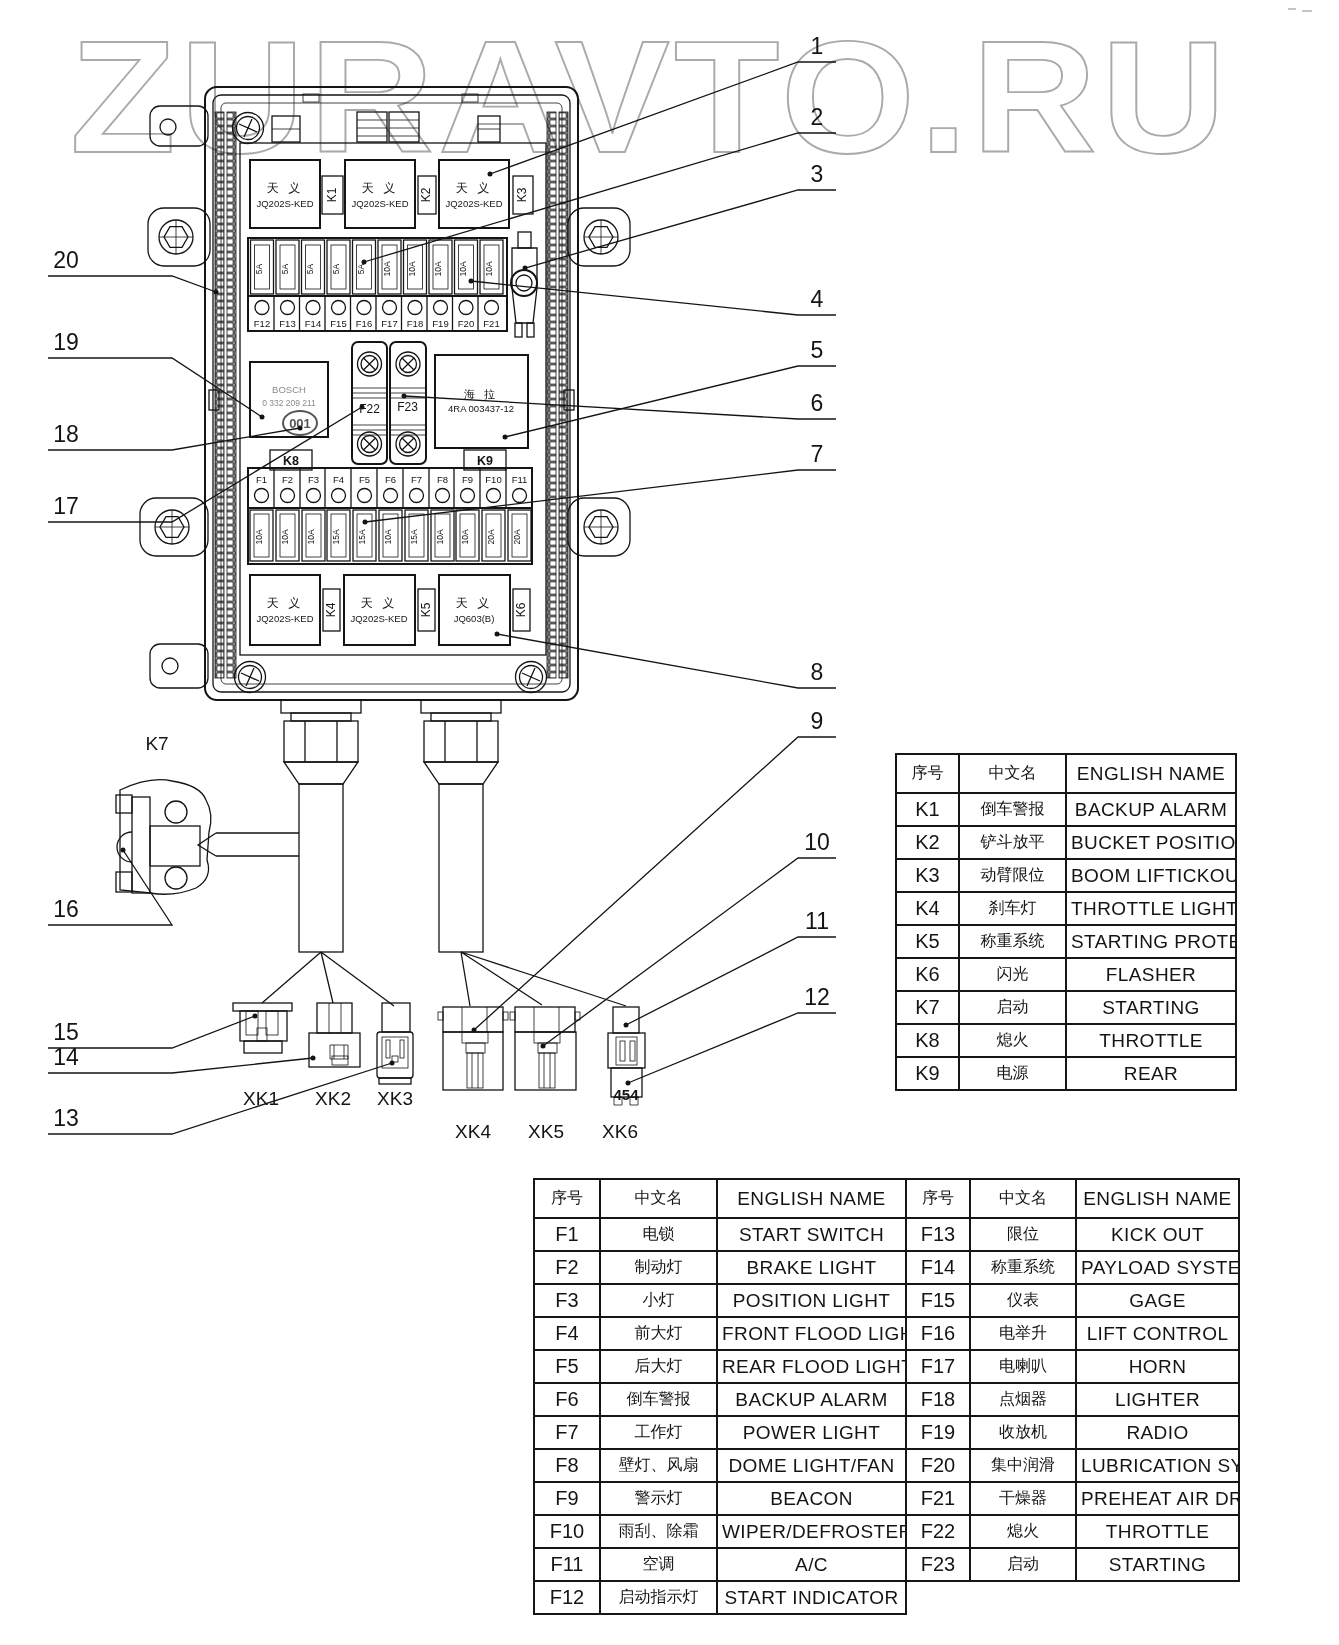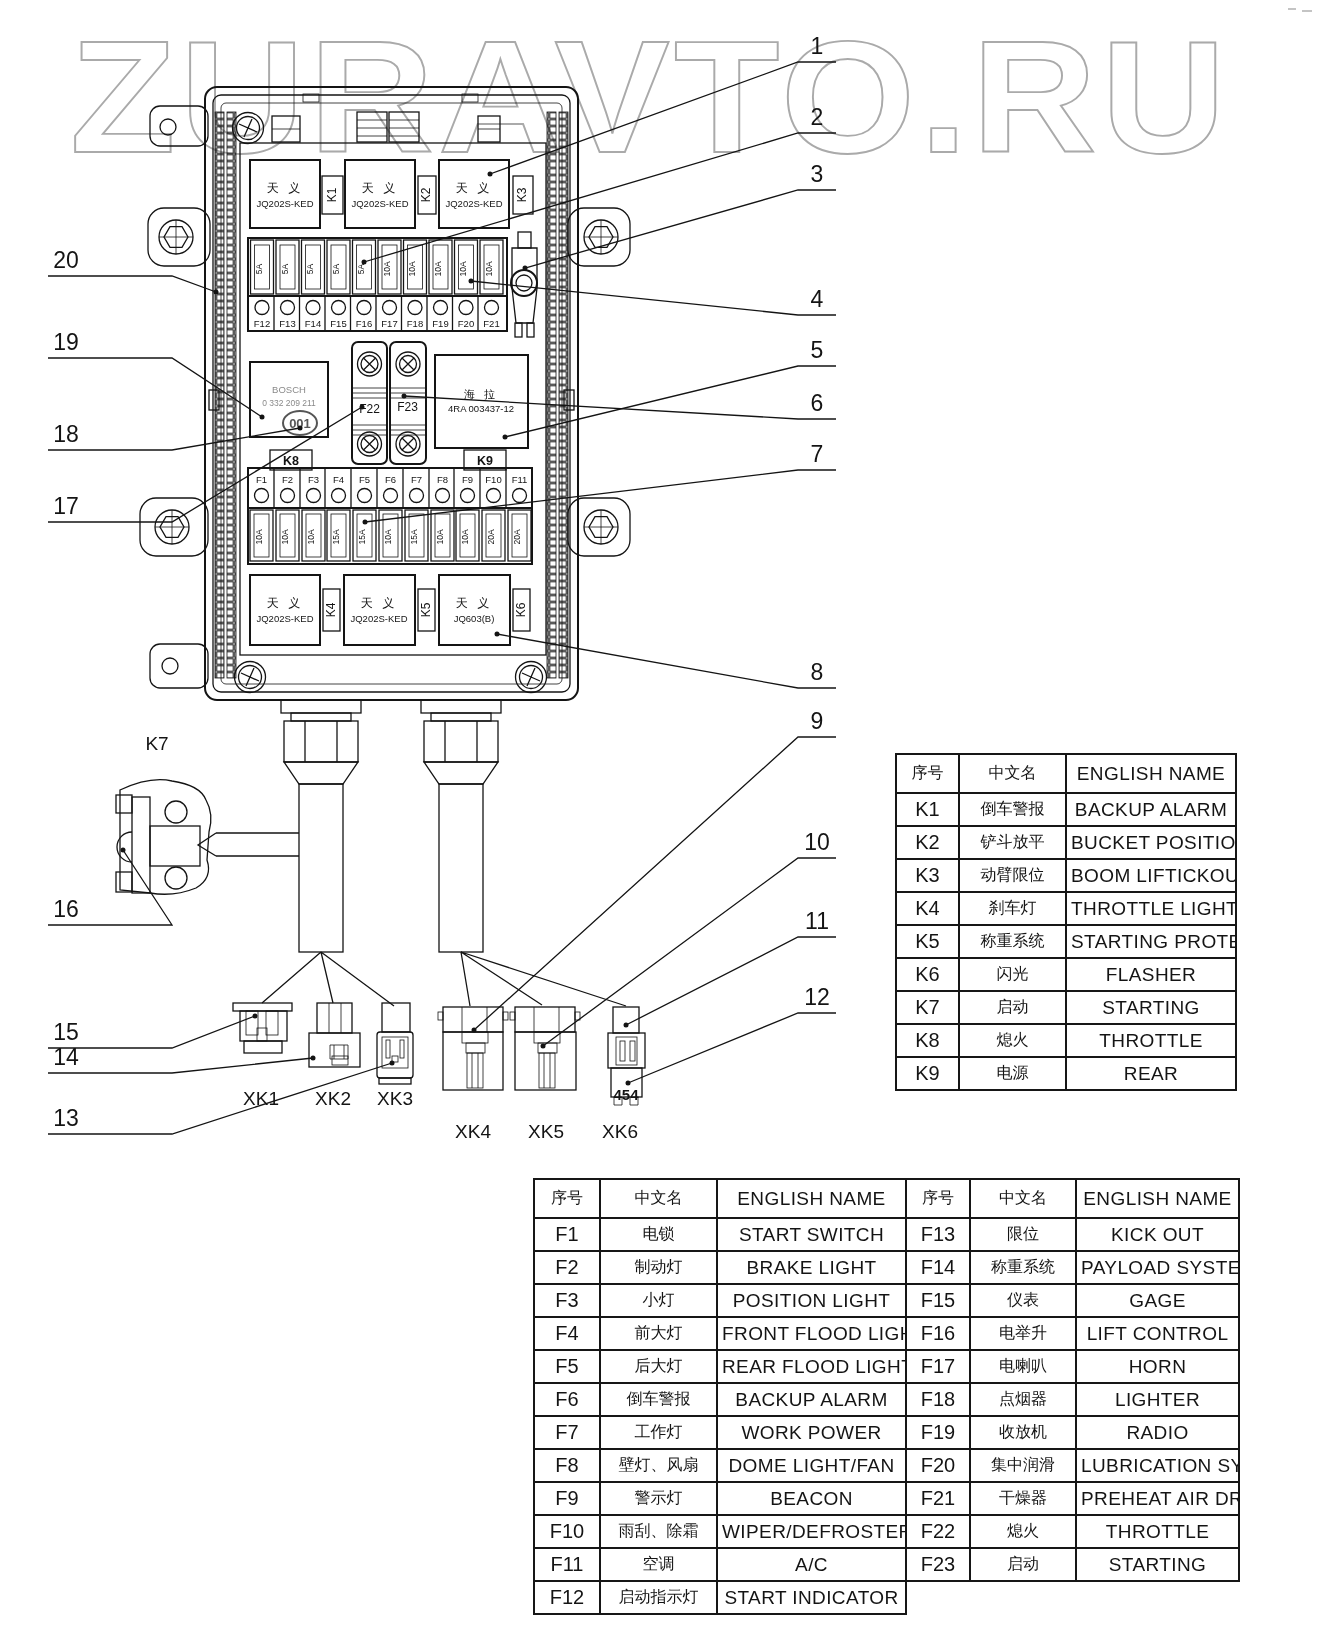--- a/index.html
+++ b/index.html
@@ -622,21 +622,21 @@
           <td class="c2">REAR FLOOD LIGHT</td>
         </tr>
         <tr>
           <td class="c0">F6</td>
           <td class="c1">倒车警报</td>
           <td class="c2">BACKUP ALARM</td>
         </tr>
         <tr>
           <td class="c0">F7</td>
           <td class="c1">工作灯</td>
-          <td class="c2">WORK POWER</td>
+          <td class="c2">POWER LIGHT</td>
         </tr>
         <tr>
           <td class="c0">F8</td>
           <td class="c1">壁灯、风扇</td>
           <td class="c2">DOME LIGHT/FAN</td>
         </tr>
         <tr>
           <td class="c0">F9</td>
           <td class="c1">警示灯</td>
           <td class="c2">BEACON</td>

